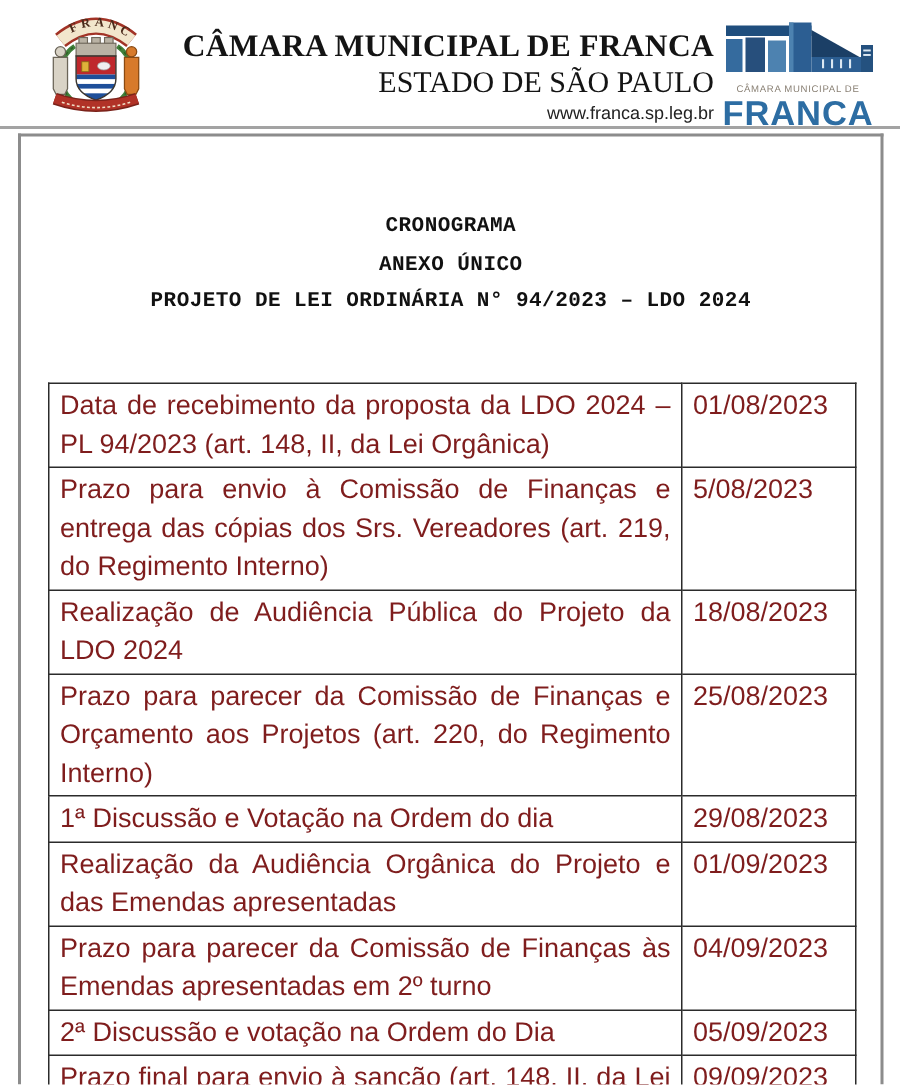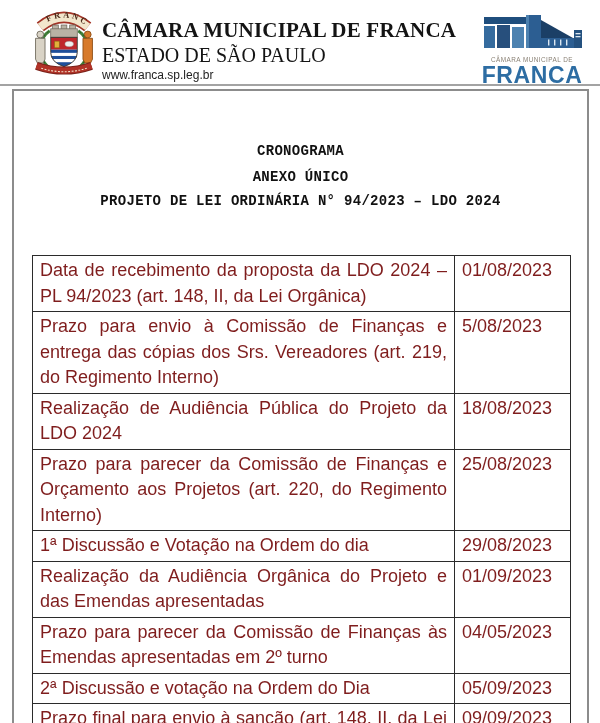--- a/index.html
+++ b/index.html
@@ -15,21 +15,21 @@
   
   .header {
     height: 84px;
     display: flex;
     align-items: flex-start;
     padding: 7px 12px 0 26px;
   }
   .crest { width: 76px; height: 74px; flex: 0 0 auto; }
   .header-center {
     flex: 1 1 auto;
-    text-align: left;
+    text-align: right;
     padding-top: 12px;
   }
   .header-title {
     font-family: "Liberation Serif", serif;
     font-weight: bold;
     font-size: 21px;
     letter-spacing: 0.2px;
     color: #141414;
     line-height: 1.1;
   }
@@ -227,21 +227,21 @@
     <td class="date">29/08/2023</td>
   </tr>
 
   <tr>
     <td class="desc">Realização da Audiência Orgânica do Projeto e das Emendas apresentadas</td>
     <td class="date">01/09/2023</td>
   </tr>
 
   <tr>
     <td class="desc">Prazo para parecer da Comissão de Finanças às Emendas apresentadas em 2º turno</td>
-    <td class="date">04/05/2023</td>
+    <td class="date">04/09/2023</td>
   </tr>
 
   <tr>
     <td class="desc">2ª Discussão e votação na Ordem do Dia</td>
     <td class="date">05/09/2023</td>
   </tr>
 
   <tr>
     <td class="desc">Prazo final para envio à sanção (art. 148, II, da Lei Orgânica)</td>
     <td class="date">09/09/2023</td>

